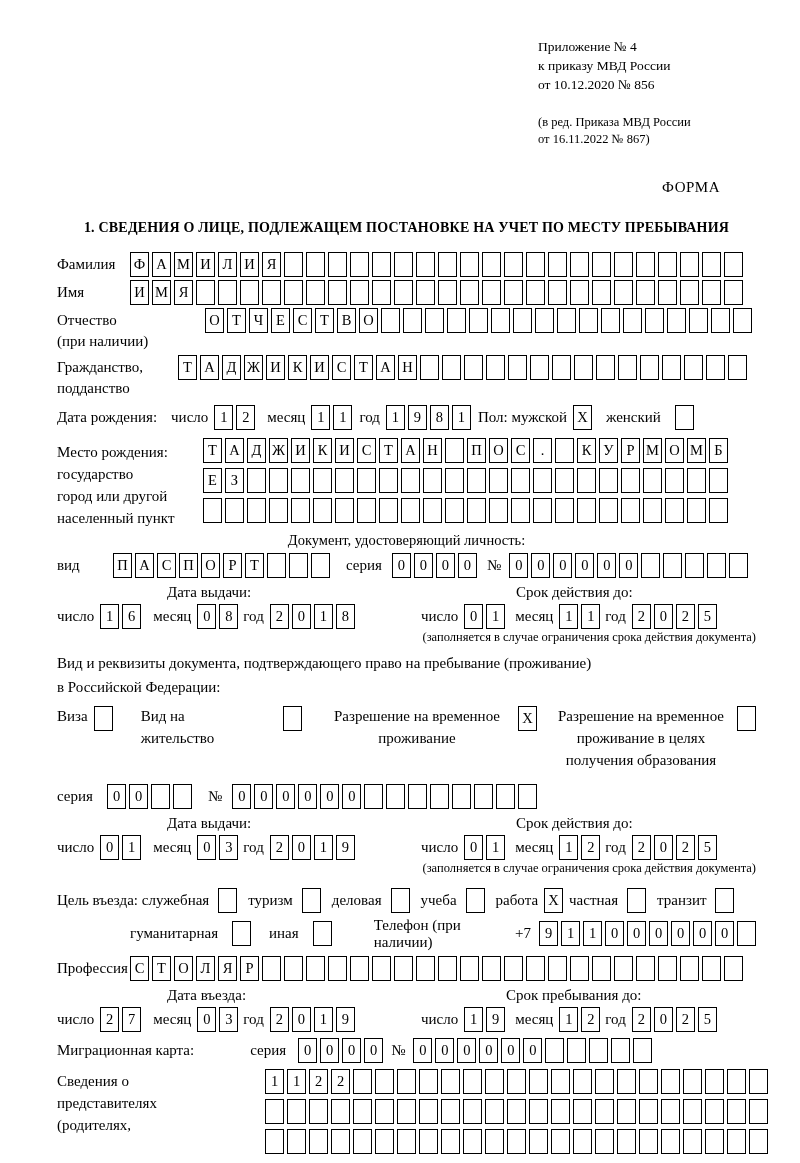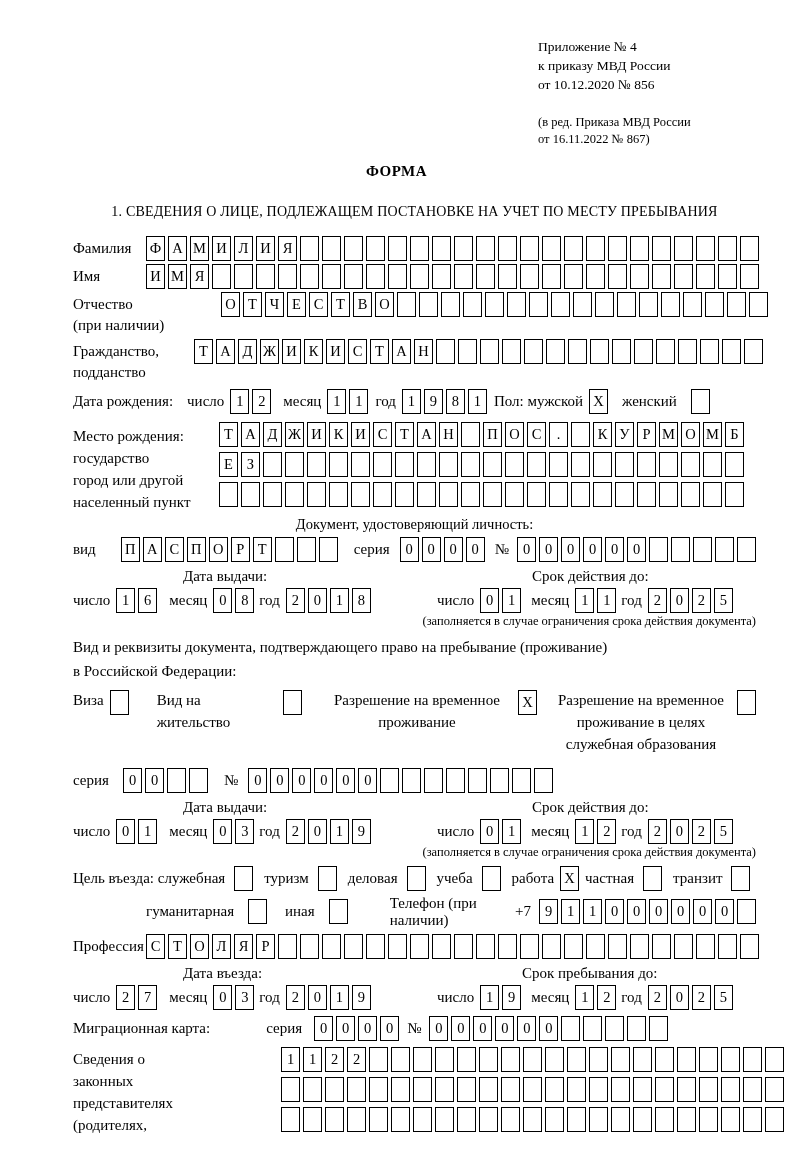--- a/index.html
+++ b/index.html
@@ -1,27 +1,27 @@
 <!DOCTYPE html>
 <html><head>
 <meta charset="utf-8">
 <style>
   html,body{margin:0;padding:0;}
   body{
     width:800px;height:1163px;overflow:hidden;background:#ffffff;color:#000;
     font-family:"Liberation Serif","DejaVu Serif",serif;font-size:15px;
   }
-  .page{box-sizing:border-box;width:764px;height:1163px;padding:38px 8px 0 73px;}
+  .page{box-sizing:border-box;width:764px;height:1163px;padding:38px 8px 0 57px;}
   
   .hdr{width:196px;margin-left:auto;margin-right:22px;font-size:13.5px;line-height:1.4;}
   .hdr .small{font-size:12.5px;margin-top:19px;line-height:1.35;}
-  .forma{text-align:center;margin:16px 36px 0 0;font-weight:bold;font-size:15px;letter-spacing:.5px;}
+  .forma{text-align:right;margin:32px 36px 0 0;font-weight:normal;font-size:15px;letter-spacing:.5px;}
   .title{text-align:center;font-weight:bold;font-size:15.5px;line-height:1.55;margin-top:12px;}
   .blank-line{display:inline-block;width:60px;border-bottom:2px solid #000;height:2px;margin-left:10px;}
-  .sec{font-weight:normal;font-size:14px;text-align:center;margin-top:24px;letter-spacing:.2px;}
+  .sec{font-weight:bold;font-size:14px;text-align:center;margin-top:24px;letter-spacing:.2px;}
   
   .row{display:flex;align-items:flex-start;margin-bottom:3px;}
   .irow{display:flex;align-items:center;}
   .lbl{flex:0 0 auto;line-height:21px;}
   .cells{display:flex;gap:3px;flex-wrap:nowrap;}
   .cell{
     flex:0 0 auto;width:19px;height:25px;border:1.7px solid #000;box-sizing:border-box;
     display:flex;align-items:center;justify-content:center;font-size:14.5px;
   }
   .cellcol{display:flex;flex-direction:column;gap:5px;}
@@ -417,21 +417,21 @@
           <span class="cell"></span>
         </span>
     </div>
     <div class="opt" style="margin-left:24px;">
       <span class="optlbl c" style="width:182px;margin-right:10px;">Разрешение на временное проживание</span>
       <span class="cells">
           <span class="cell">X</span>
         </span>
     </div>
     <div class="opt" style="margin-left:18px;">
-      <span class="optlbl c" style="width:172px;margin-right:10px;">Разрешение на временное проживание в целях служебная образования</span>
+      <span class="optlbl c" style="width:172px;margin-right:10px;">Разрешение на временное проживание в целях получения образования</span>
       <span class="cells">
           <span class="cell"></span>
         </span>
     </div>
   </div>
 
   <div class="irow" style="margin-top:12px;">
     <span style="width:50px;">серия</span>
     <span class="cells">
         <span class="cell">0</span>
@@ -499,21 +499,21 @@
             <span class="cell">2</span>
             <span class="cell">0</span>
             <span class="cell">2</span>
             <span class="cell">5</span>
           </span>
       </div>
     </div>
   </div>
   <div class="note">(заполняется в случае ограничения срока действия документа)</div>
 
-  <div class="irow" style="margin-top:6px;">
+  <div class="irow" style="margin-top:12px;">
     <span>Цель въезда: служебная</span>
     <span class="cells" style="margin-left:9px;">
         <span class="cell"></span>
       </span>
     <span style="margin-left:11px;">туризм</span>
     <span class="cells" style="margin-left:9px;">
         <span class="cell"></span>
       </span>
     <span style="margin-left:11px;">деловая</span>
     <span class="cells" style="margin-left:9px;">
@@ -664,21 +664,20 @@
         <span class="cell"></span>
         <span class="cell"></span>
         <span class="cell"></span>
         <span class="cell"></span>
       </span>
   </div>
 
   <div class="row" style="margin-top:6px;">
     <div class="lbl" style="width:208px;line-height:22px;padding-top:1px;">
       <div>Сведения о</div>
-      <div>законных</div>
       <div>представителях</div>
       <div>(родителях,</div>
 
     </div>
     <div class="cellcol">
       <div class="cells">
           <span class="cell">1</span>
           <span class="cell">1</span>
           <span class="cell">2</span>
           <span class="cell">2</span>

